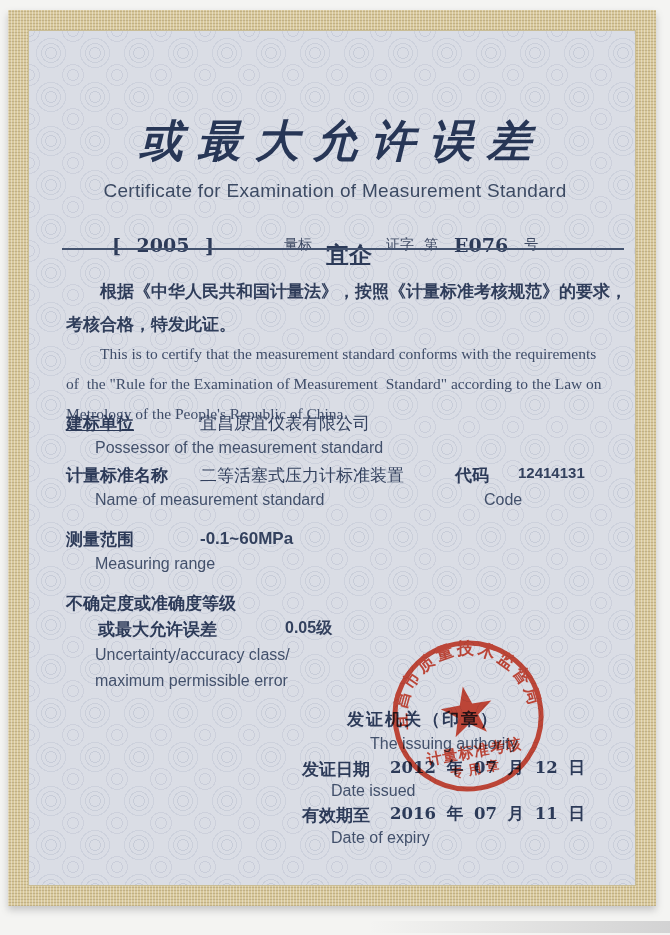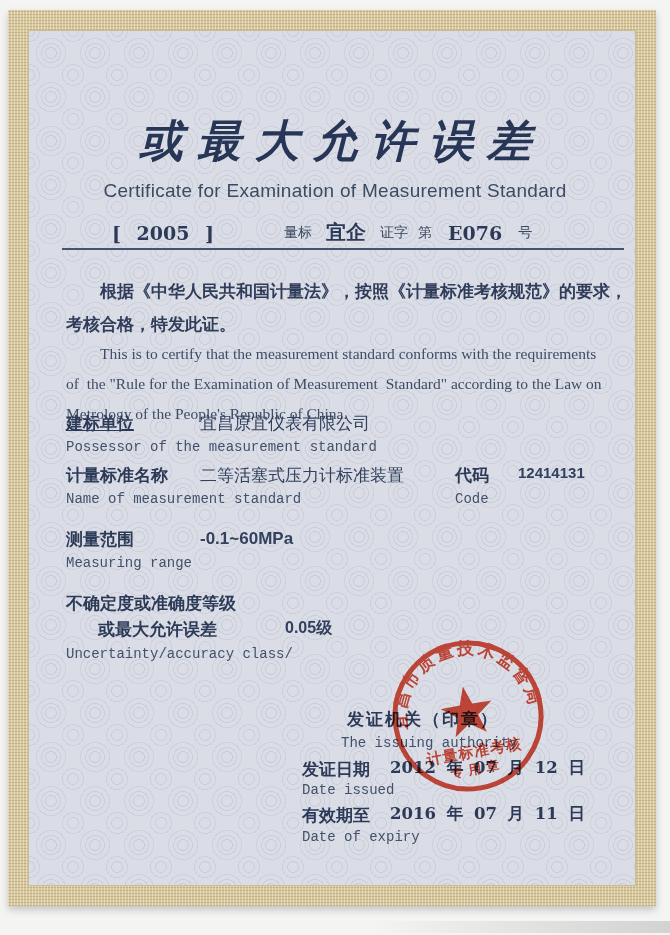--- a/index.html
+++ b/index.html
@@ -40,32 +40,32 @@
     font-size:44px;color:#273656;letter-spacing:14px;text-indent:14px;
   }
   .title-en{
     position:absolute;left:0;right:0;top:180px;text-align:center;
     font-size:19px;color:#3c4a63;letter-spacing:.3px;
   }
 
   .cert-no-line{position:absolute;left:112px;top:219px;display:flex;align-items:center;white-space:pre;}
   .year-bracket{font-family:"DejaVu Serif", serif;font-weight:bold;font-size:19px;color:#2c3a58;word-spacing:9px;}
   .small-cn{font-size:14px;color:#3a4660;}
-  .big-cn{font-size:20px;font-weight:bold;color:#2c3a58;}
+  .big-cn{font-size:23px;font-weight:bold;color:#2c3a58;margin-top:21px;}
   .cert-no-num{font-family:"DejaVu Serif", serif;font-weight:bold;font-size:19px;color:#2c3a58;}
   .g70{margin-left:70px;} .g14{margin-left:14px;} .g10{margin-left:10px;} .g16{margin-left:16px;}
 
   .rule{position:absolute;left:62px;top:248px;width:562px;height:2px;background:#44536f;}
 
   .cnline{position:absolute;white-space:pre;font-size:17px;line-height:1;color:#2f3d5a;font-weight:bold;}
   .enline{position:absolute;white-space:pre;font-family:"Liberation Serif", serif;font-size:15.5px;color:#3e4c68;}
 
   .lab{position:absolute;white-space:pre;font-size:17px;font-weight:bold;color:#2c3a58;}
   .val{position:absolute;white-space:pre;font-size:17px;color:#33415e;}
-  .en{position:absolute;white-space:pre;font-family:Liberation Mono, monospace;font-size:14px;color:#42506b;}
+  .en{position:absolute;white-space:pre;font-family:Liberation Sans, sans-serif;font-size:16px;color:#42506b;margin-left:29px;}
   .num{font-family:Liberation Sans, sans-serif;font-weight:bold;}
   .dateline{position:absolute;white-space:pre;font-family:"DejaVu Serif", serif;font-weight:bold;font-size:16.5px;color:#2c3a58;word-spacing:5px;}
 
   
   .stamp{
     position:absolute;left:388px;top:636px;width:160px;height:160px;
     transform:rotate(-10deg);opacity:.9;mix-blend-mode:multiply;
   }
   .scan-shadow{
     position:absolute;left:0;right:0;bottom:2px;height:12px;
@@ -116,20 +116,21 @@
     <div class="en" style="left:455px;top:491px;">Code</div>
 
     <div class="lab" style="left:66px;top:528px;">测量范围</div>
     <div class="val num" style="left:200px;top:529px;font-size:17px;text-align:center;">-0.1~60MPa</div>
     <div class="en" style="left:66px;top:555px;">Measuring range</div>
 
     <div class="lab" style="left:66px;top:592px;">不确定度或准确度等级</div>
     <div class="lab" style="left:98px;top:618px;">或最大允许误差</div>
     <div class="val num" style="left:285px;top:618px;font-size:16px;">0.05级</div>
     <div class="en" style="left:66px;top:646px;">Uncertainty/accuracy class/</div>
+    <div class="en" style="left:66px;top:672px;">maximum permissible error</div>
 
     <div class="lab" style="left:347px;top:708px;letter-spacing:2px;">发证机关（印章）</div>
     <div class="en" style="left:341px;top:735px;">The issuing authority</div>
 
     <div class="lab" style="left:302px;top:758px;">发证日期</div>
     <div class="dateline" style="left:390px;top:757px;">2012 年 07 月 12 日</div>
     <div class="en" style="left:302px;top:782px;">Date issued</div>
 
     <div class="lab" style="left:302px;top:804px;">有效期至</div>
     <div class="dateline" style="left:390px;top:803px;">2016 年 07 月 11 日</div>

